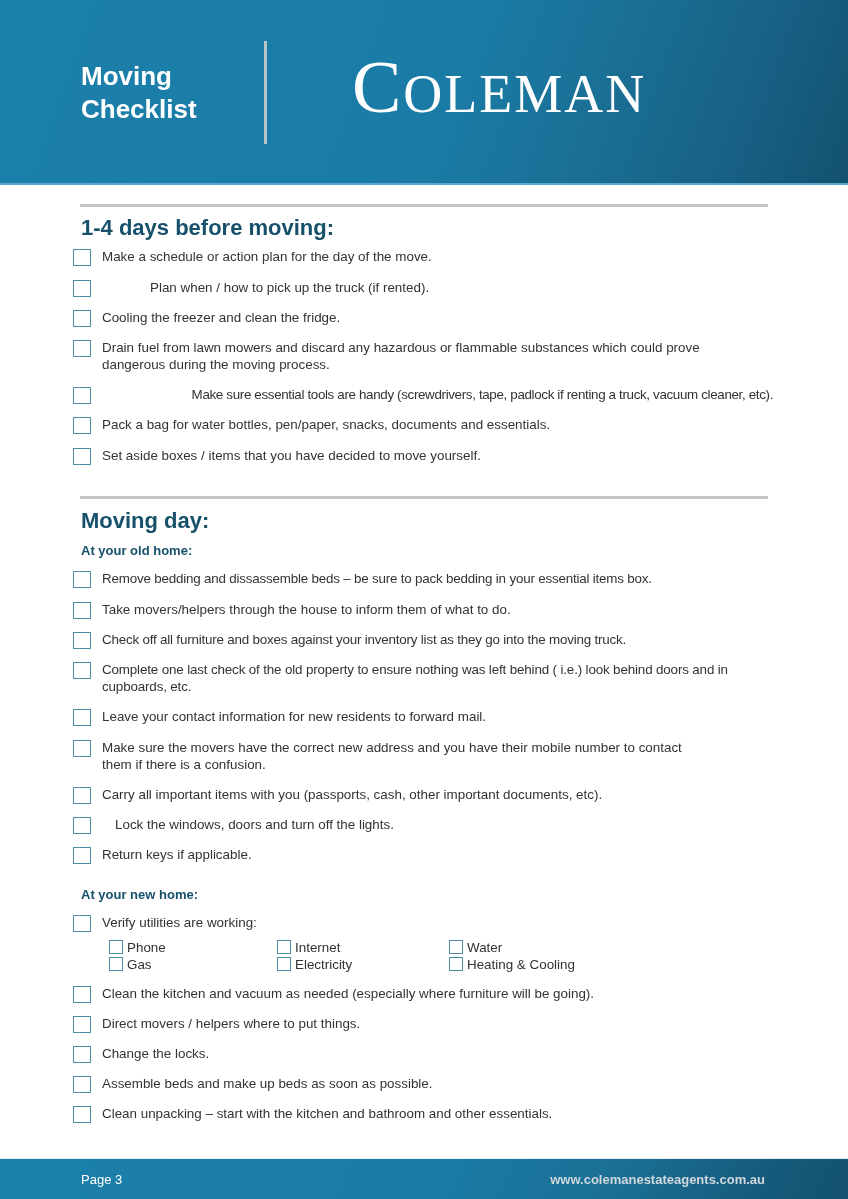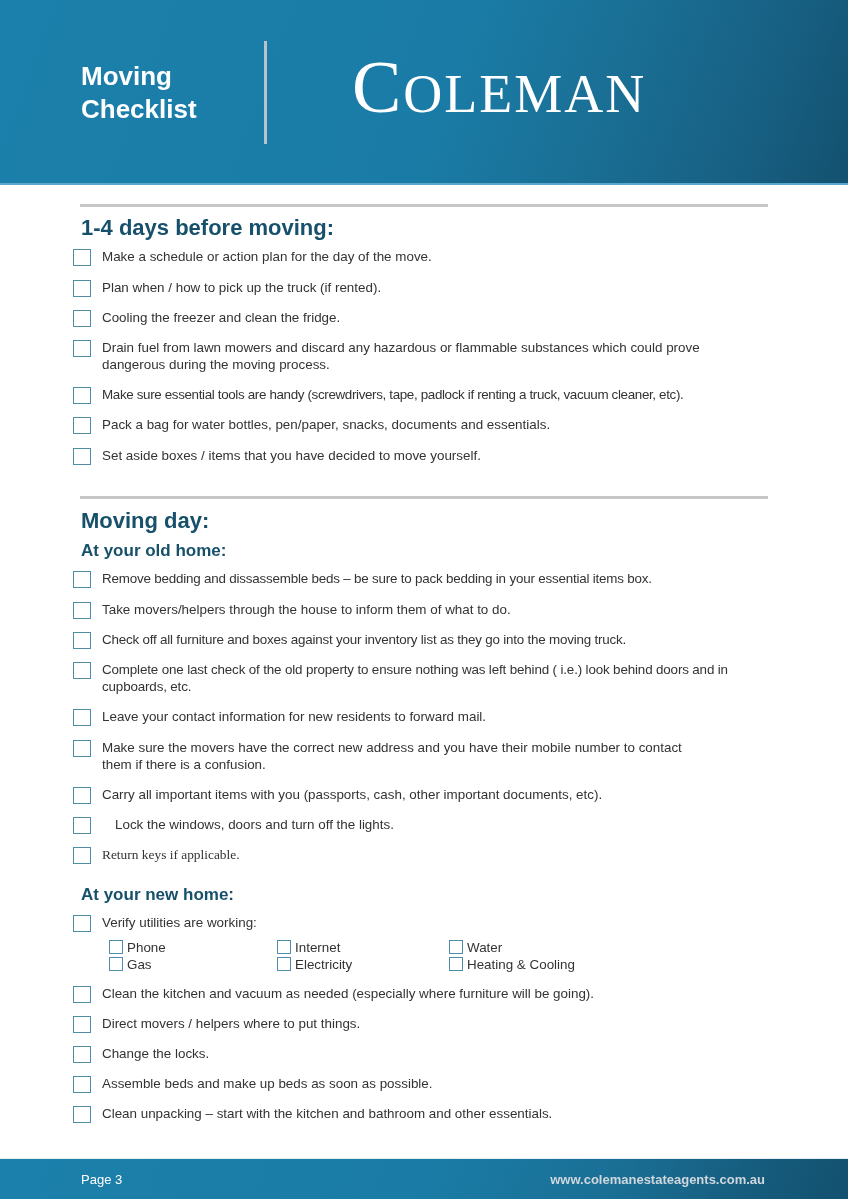--- a/index.html
+++ b/index.html
@@ -29,21 +29,21 @@
     position: absolute; left: 67px; top: 70px;
     font-family: "DejaVu Sans", sans-serif; color: #b7c2c9;
     font-size: 19px; letter-spacing: 4.4px; white-space: nowrap;
   }
 
   .section-rule { position: absolute; left: 80px; width: 688px; height: 3px; background: #c4c6c8; }
   .h2 {
     position: absolute; left: 81px; color: #16506b; font-weight: bold; font-size: 22px; line-height: 22px;
   }
   .h3 {
-    position: absolute; left: 81px; color: #16506b; font-weight: bold; font-size: 17px; line-height: 16px;
+    position: absolute; left: 81px; color: #16506b; font-weight: bold; font-size: 13px; line-height: 16px;
   }
 
   .item { position: absolute; left: 73px; width: 680px; }
   .cb {
     position: absolute; left: 0; top: 1px; width: 18px; height: 17px;
     border: 1.5px solid #4f8da7; background: #ffffff;
   }
   .item-text {
     display: block; margin-left: 29px; font-size: 13.4px; line-height: 17px; color: #333333;
   }
@@ -77,33 +77,33 @@
   </div>
 </div>
 
 <div class="section-rule" style="top:204px;"></div>
 <div class="h2" style="top:217px;">1-4 days before moving:</div>
 
 <div class="item" style="top:248px;">
     <span class="cb"></span>
     <span class="item-text">Make a schedule or action plan for the day of the move.</span>
   </div>
-<div class="item" style="top:279px;">
+<div class="item" style="top:279px;padding-left:48px;">
     <span class="cb"></span>
     <span class="item-text">Plan when / how to pick up the truck (if rented).</span>
   </div>
 <div class="item" style="top:309px;">
     <span class="cb"></span>
     <span class="item-text">Cooling the freezer and clean the fridge.</span>
   </div>
 <div class="item" style="top:339px; width:660px;">
     <span class="cb"></span>
     <span class="item-text" style="padding-right:30px;">Drain fuel from lawn mowers and discard any hazardous or flammable substances which could prove dangerous during the moving process.</span>
   </div>
-<div class="item" style="top:386px; width:700px;">
+<div class="item" style="top:386px; width:700px;text-align:right;">
     <span class="cb"></span>
     <span class="item-text" style="letter-spacing:-0.35px; white-space:nowrap;">Make sure essential tools are handy (screwdrivers, tape, padlock if renting a truck, vacuum cleaner, etc).</span>
   </div>
 <div class="item" style="top:416px;">
     <span class="cb"></span>
     <span class="item-text">Pack a bag for water bottles, pen/paper, snacks, documents and essentials.</span>
   </div>
 <div class="item" style="top:447px;">
     <span class="cb"></span>
     <span class="item-text">Set aside boxes / items that you have decided to move yourself.</span>
@@ -138,21 +138,21 @@
     <span class="item-text">Make sure the movers have the correct new address and you have their mobile number to contact them if there is a confusion.</span>
   </div>
 <div class="item" style="top:786px;">
     <span class="cb"></span>
     <span class="item-text">Carry all important items with you (passports, cash, other important documents, etc).</span>
   </div>
 <div class="item" style="top:816px;padding-left:13px;">
     <span class="cb"></span>
     <span class="item-text">Lock the windows, doors and turn off the lights.</span>
   </div>
-<div class="item" style="top:846px;font-family:Liberation Serif, serif;">
+<div class="item" style="top:846px;">
     <span class="cb"></span>
     <span class="item-text">Return keys if applicable.</span>
   </div>
 
 <div class="h3" style="top:887px;">At your new home:</div>
 
 <div class="item" style="top:914px;">
     <span class="cb"></span>
     <span class="item-text">Verify utilities are working:</span>
   </div>

